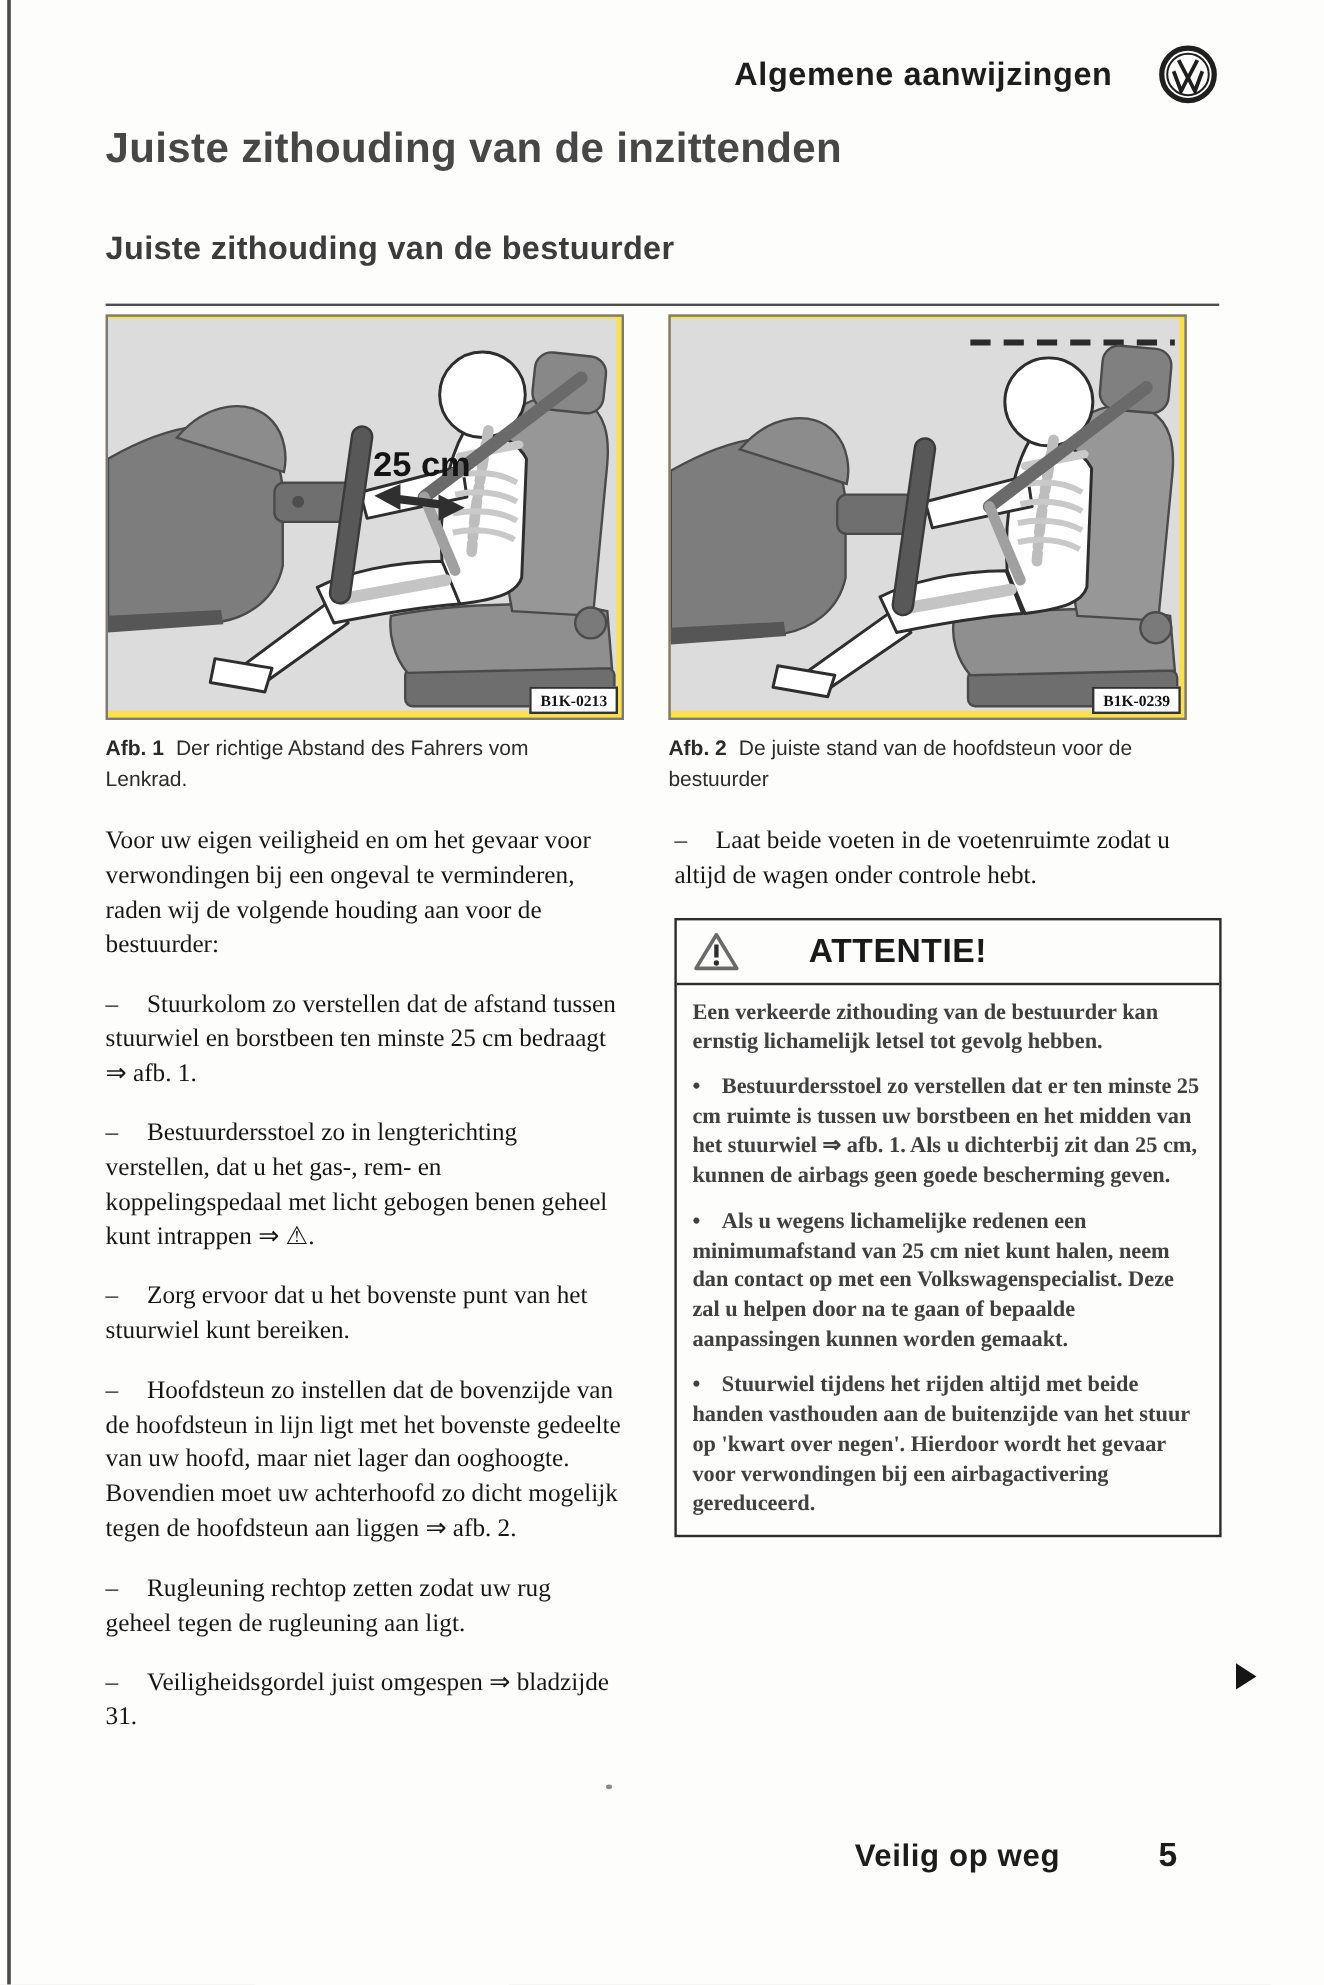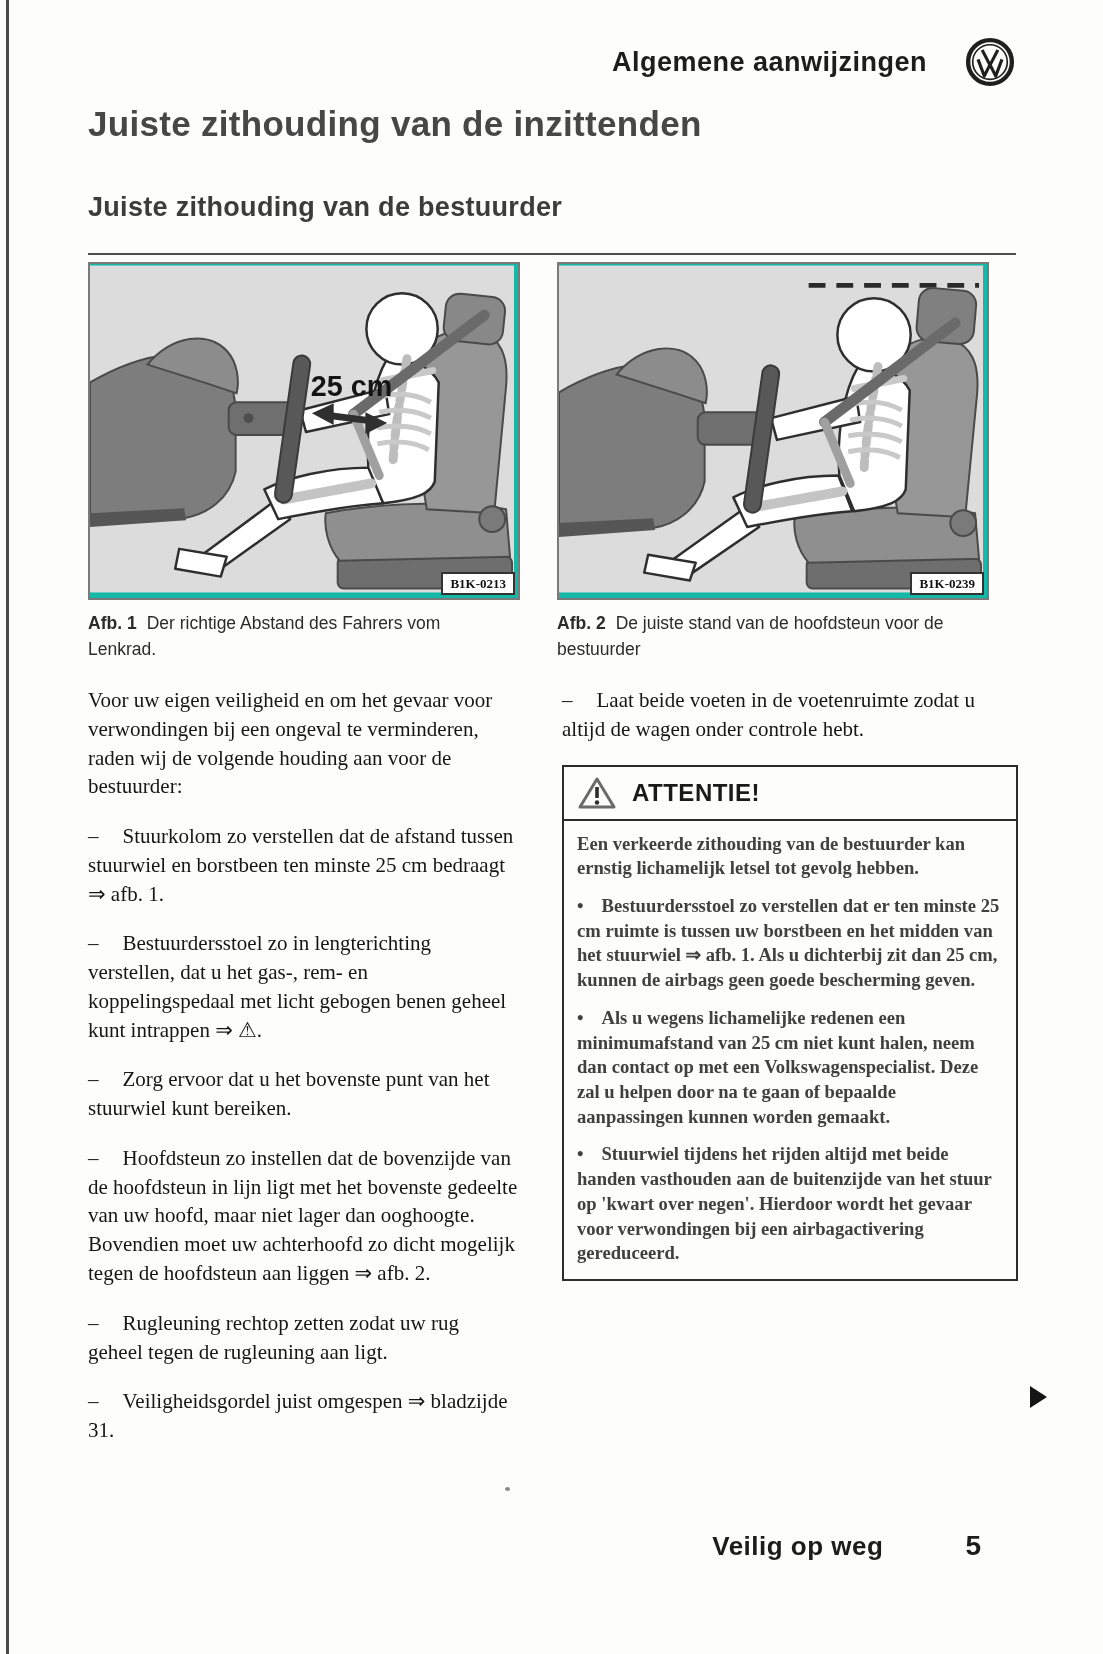--- a/index.html
+++ b/index.html
@@ -18,41 +18,41 @@
 
   
   .h1 { position:absolute; top:104px; left:88px; font-family:"Liberation Sans", sans-serif;
         font-weight:bold; font-size:35px; color:#474747; letter-spacing:.3px; }
   .h2wrap { position:absolute; top:192px; left:88px; width:928px; border-bottom:2px solid #4f4f4f; padding-bottom:30px; }
   .h2 { font-family:"Liberation Sans", sans-serif; font-weight:bold; font-size:27px; color:#3c3c3c; letter-spacing:.3px; }
 
   
   .figs { position:absolute; top:262px; left:88px; width:930px; display:flex; gap:39px; }
   figure { margin:0; width:430px; }
-  .figbox { position:relative; width:428px; height:334px; border:2px solid #7a7a7a; background:#14b8a6; }
+  .figbox { position:relative; width:428px; height:334px; border:2px solid #7a7a7a; background:#fde047; }
   .figbox svg { display:block; }
   .figcode { position:absolute; right:3px; bottom:3px; background:#fff; border:2px solid #333;
              font-family:Liberation Serif, serif; font-weight:bold; font-size:13px; color:#111;
              padding:0 7px; line-height:19px; }
   figcaption { margin-top:10px; font-family:"Liberation Sans", sans-serif; font-size:17.5px; line-height:1.5; color:#2b2b2b; width:420px; }
   figcaption .flabel { font-weight:bold; margin-right:10px; }
 
   
   .cols { position:absolute; top:686px; left:88px; width:930px; display:flex; gap:44px; }
   .col-l { width:430px; }
   .col-r { width:456px; }
   .col-l p, .col-r p.plain { font-size:21px; line-height:1.37; margin:0 0 21px; color:#161616; }
   .dashp { font-size:21px; line-height:1.37; margin:0 0 21px; color:#161616; }
   .dashp .mk { margin-right:24px; }
   .note { font-size:20px; line-height:1.37; margin:0 0 20px; color:#1a1a1a; }
 
   
   .warn { border:2.5px solid #2c2c2c; background:#fdfdfc; }
   .warn-h { display:flex; align-items:center; gap:15px; padding:9px 13px; border-bottom:2px solid #2c2c2c; }
-  .warn-h .wt { font-family:"Liberation Sans", sans-serif; font-weight:bold; font-size:24px; color:#1a1a1a; letter-spacing:.5px; }
+  .warn-h .wt { font-family:"Liberation Sans", sans-serif; font-weight:bold; font-size:28px; color:#1a1a1a; letter-spacing:.5px;margin-left:42px; }
   .warn-b { padding:11px 12px 13px 13px; }
   .warn-b p { font-size:18.6px; line-height:1.33; font-weight:bold; color:#404040; margin:0 0 13px; }
   .warn-b p:last-child { margin-bottom:0; }
   .warn-b .mk { margin-right:18px; }
   .cont-arrow { position:absolute; right:56px; top:1386px; width:0; height:0;
                 border-left:17px solid #151515; border-top:11px solid transparent; border-bottom:11px solid transparent; }
 
   
   .ftr { position:absolute; top:1530px; left:88px; right:122px; display:flex; justify-content:flex-end; align-items:baseline; gap:82px;
          font-family:"Liberation Sans", sans-serif; font-weight:bold; color:#1c1c1c; }

